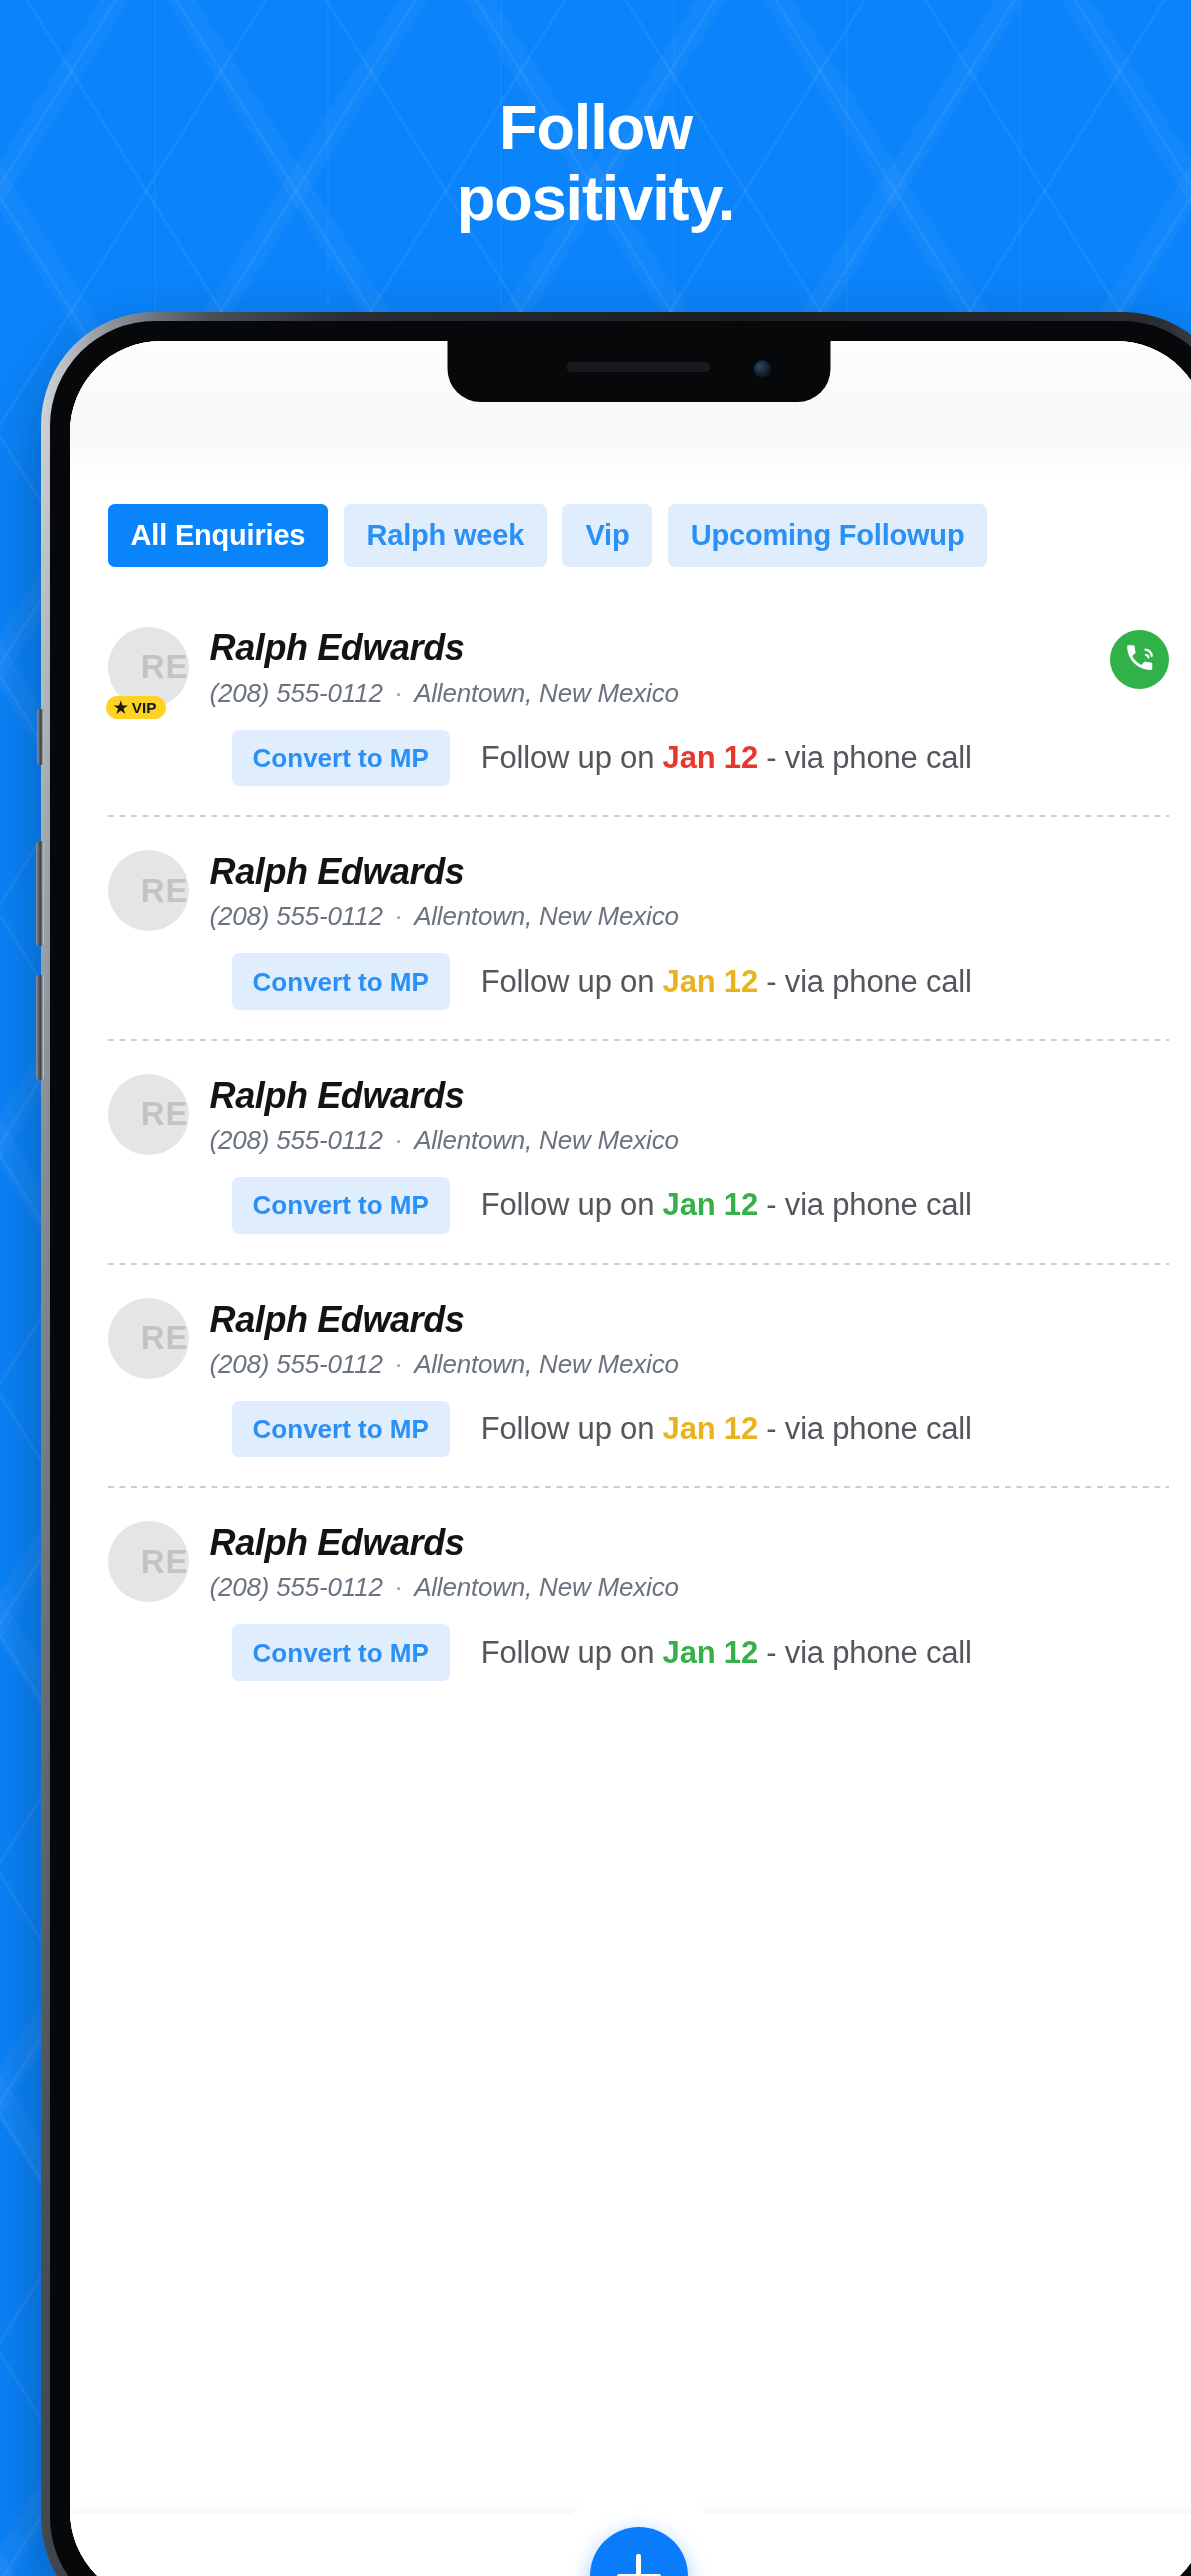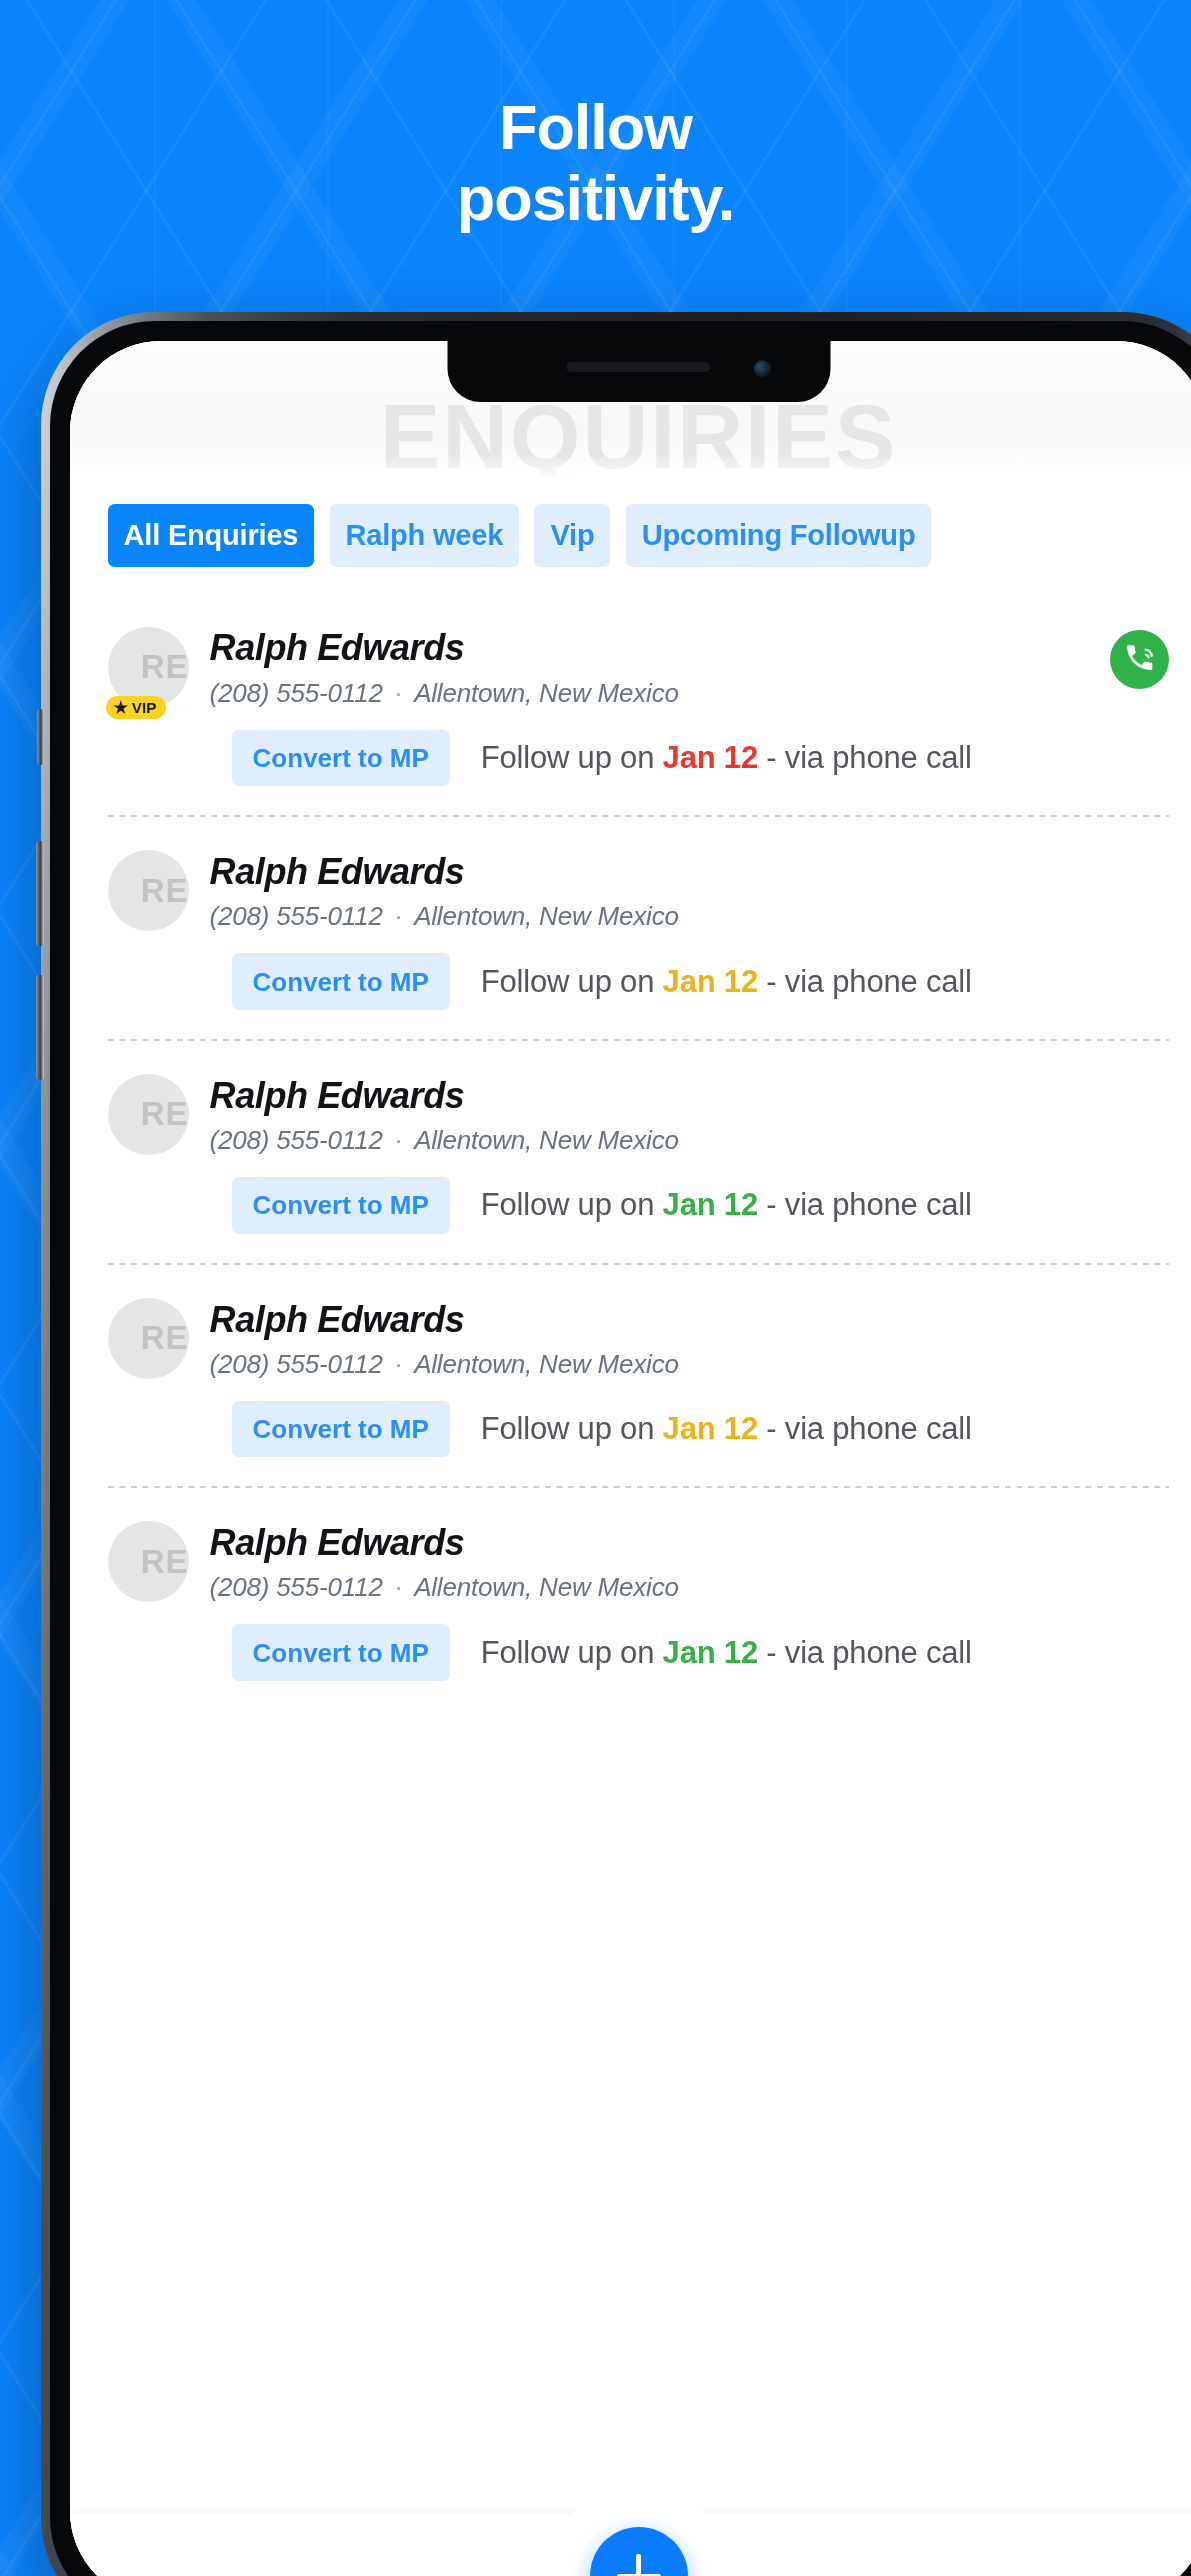--- a/index.html
+++ b/index.html
@@ -135,21 +135,21 @@
     display:flex; gap:15.3px;
     padding-left:38px;
     white-space:nowrap;
     overflow:hidden;
   }
   .tab {
     flex:0 0 auto;
     background:#dfedfd;
     color:#2b90f5;
     border-radius:6.7px;
-    padding:17px 16px;
+    padding:17px 23px;
     font-size:29px;
     font-weight:700;
     letter-spacing:-0.2px;
     line-height:1;
   }
   .tab.active { background:#0a84fb; color:#ffffff; }
 
   
   .list {
     position:absolute;
@@ -273,21 +273,20 @@
     <div class="phone-screen">
 
       <div class="notch">
         <div class="speaker"></div>
         <div class="camera"></div>
       </div>
 
       <div class="app">
 
         <div class="app-header">
-          <div class="watermark">ENQUIRIES</div>
           <div class="header-fade"></div>
         </div>
 
         <div class="tabs">
           <div class="tab active">All Enquiries</div>
           <div class="tab">Ralph week</div>
           <div class="tab">Vip</div>
           <div class="tab">Upcoming Followup</div>
         </div>
 

